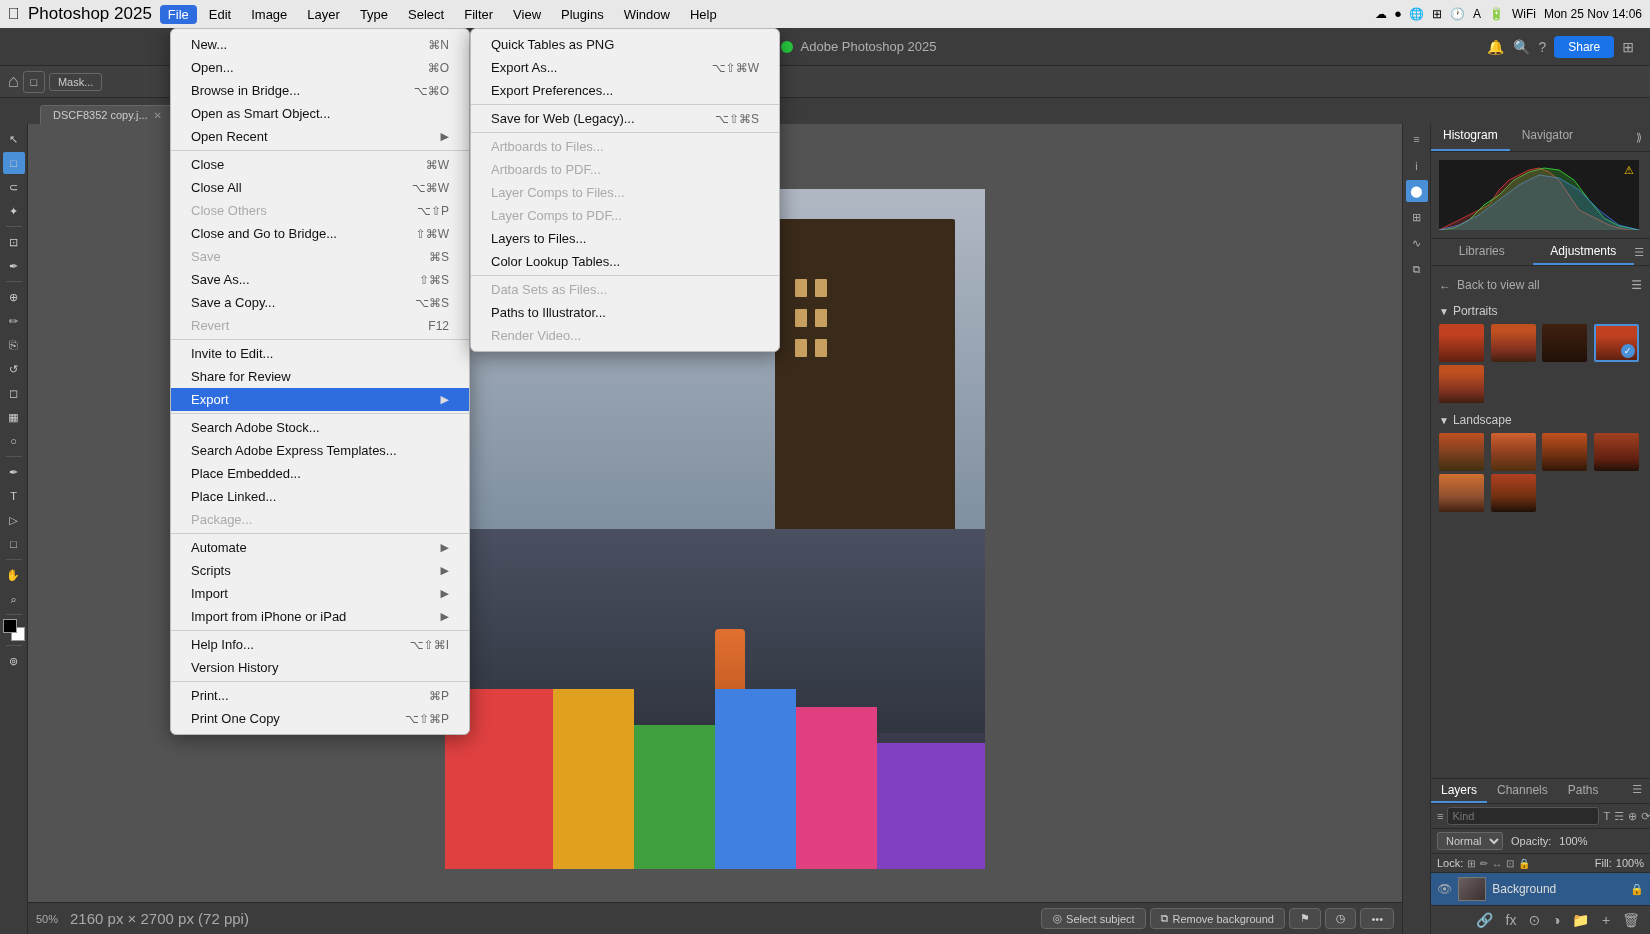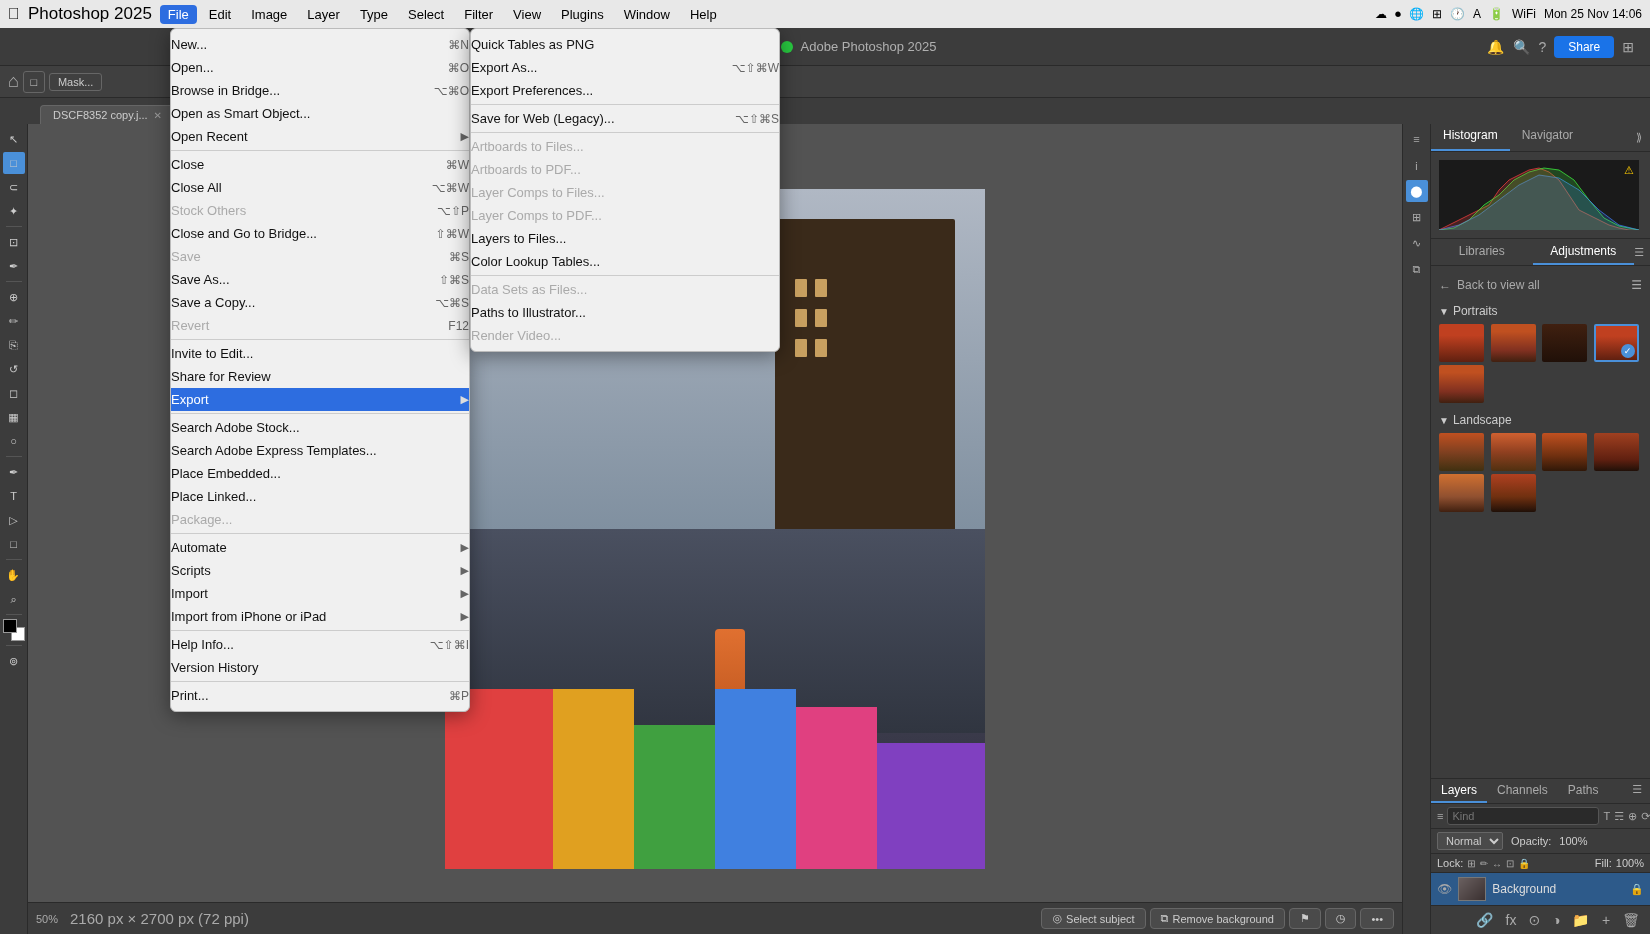--- a/index.html
+++ b/index.html
@@ -487,21 +487,21 @@
       background: #f0f0f0;
       border: 1px solid #bbb;
       border-radius: 6px;
       box-shadow: 0 4px 20px rgba(0,0,0,0.4);
       padding: 4px 0;
       z-index: 600;
     }
     .menu-item {
       display: flex;
       align-items: center;
-      padding: 4px 0;
+      padding: 4px 20px;
       font-size: 13px;
       color: #111;
       cursor: pointer;
       position: relative;
     }
     .menu-item.disabled { color: #aaa; cursor: default; }
     .menu-item-shortcut {
       margin-left: auto;
       color: #666;
       font-size: 12px;
@@ -867,21 +867,21 @@
     <div class="menu-sep"></div>
     <div class="menu-item">
       <span>Close</span>
       <span class="menu-item-shortcut">⌘W</span>
     </div>
     <div class="menu-item">
       <span>Close All</span>
       <span class="menu-item-shortcut">⌥⌘W</span>
     </div>
     <div class="menu-item disabled">
-      <span>Stock Others</span>
+      <span>Close Others</span>
       <span class="menu-item-shortcut">⌥⇧P</span>
     </div>
     <div class="menu-item">
       <span>Close and Go to Bridge...</span>
       <span class="menu-item-shortcut">⇧⌘W</span>
     </div>
     <div class="menu-item disabled">
       <span>Save</span>
       <span class="menu-item-shortcut">⌘S</span>
     </div>
@@ -947,20 +947,24 @@
       <span class="menu-item-shortcut">⌥⇧⌘I</span>
     </div>
     <div class="menu-item">
       <span>Version History</span>
     </div>
     <div class="menu-sep"></div>
     <div class="menu-item">
       <span>Print...</span>
       <span class="menu-item-shortcut">⌘P</span>
     </div>
+    <div class="menu-item">
+      <span>Print One Copy</span>
+      <span class="menu-item-shortcut">⌥⇧⌘P</span>
+    </div>
   </div>
 
   <div class="export-submenu">
     <div class="menu-item">
       <span>Quick Tables as PNG</span>
     </div>
     <div class="menu-item">
       <span>Export As...</span>
       <span class="menu-item-shortcut">⌥⇧⌘W</span>
     </div>

